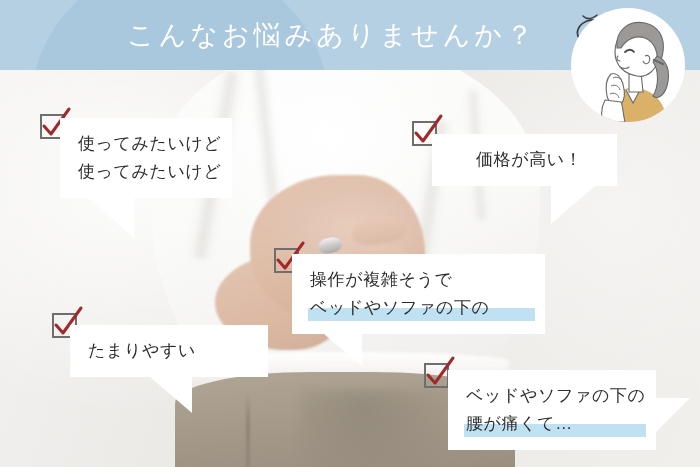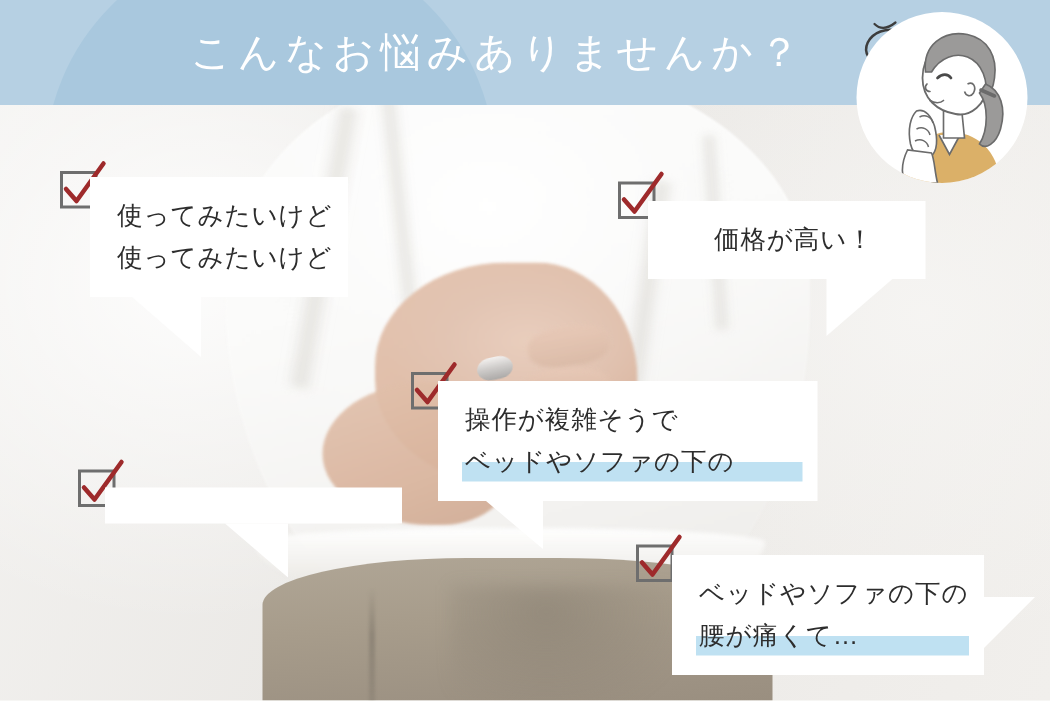--- a/index.html
+++ b/index.html
@@ -325,20 +325,21 @@
     <div class="tail" style="left:32px; bottom:-32px; border-width:32px 0 0 38px; border-color:#ffffff transparent transparent transparent;"></div>
   </div>
 
   <div class="check" id="check-4">
     <div class="box"></div>
     <svg width="34" height="34" viewBox="0 0 34 34">
       <path d="M6 20 L13 28 L31 3" fill="none" stroke="#9e2a2b" stroke-width="3" stroke-linecap="round" stroke-linejoin="round"></path>
     </svg>
   </div>
   <div class="bubble" id="bubble-4">
+    <div class="line">たまりやすい</div>
     <div class="tail" style="left:80px; bottom:-36px; border-width:36px 0 0 42px; border-color:#ffffff transparent transparent transparent;"></div>
   </div>
 
   <div class="check" id="check-5">
     <div class="box"></div>
     <svg width="34" height="34" viewBox="0 0 34 34">
       <path d="M6 20 L13 28 L31 3" fill="none" stroke="#9e2a2b" stroke-width="3" stroke-linecap="round" stroke-linejoin="round"></path>
     </svg>
   </div>
   <div class="bubble" id="bubble-5">

